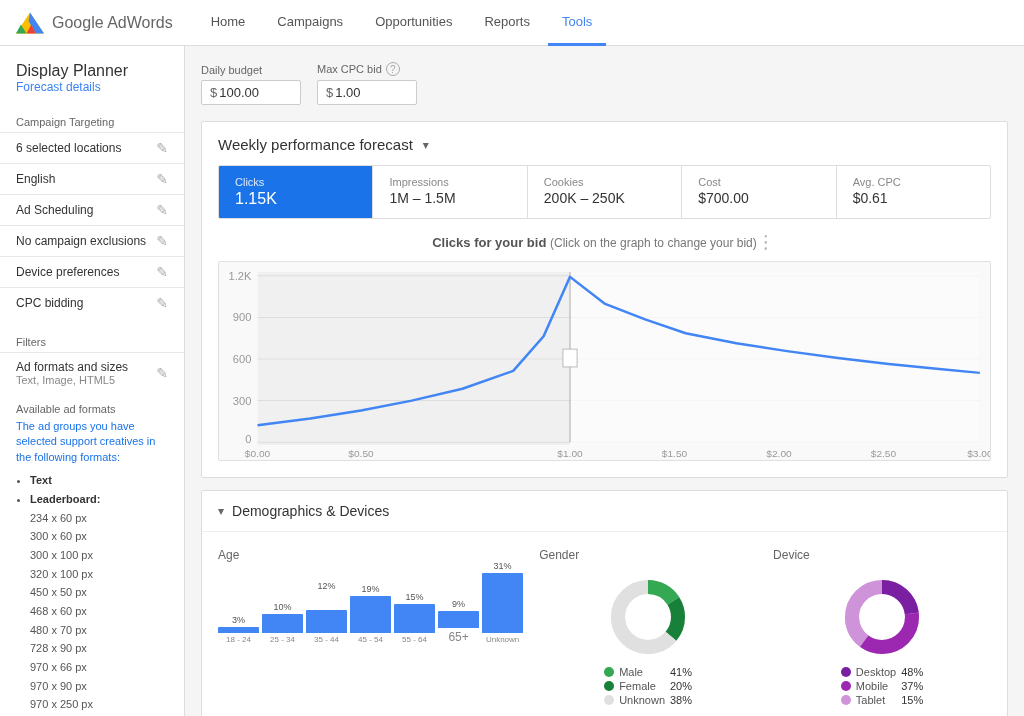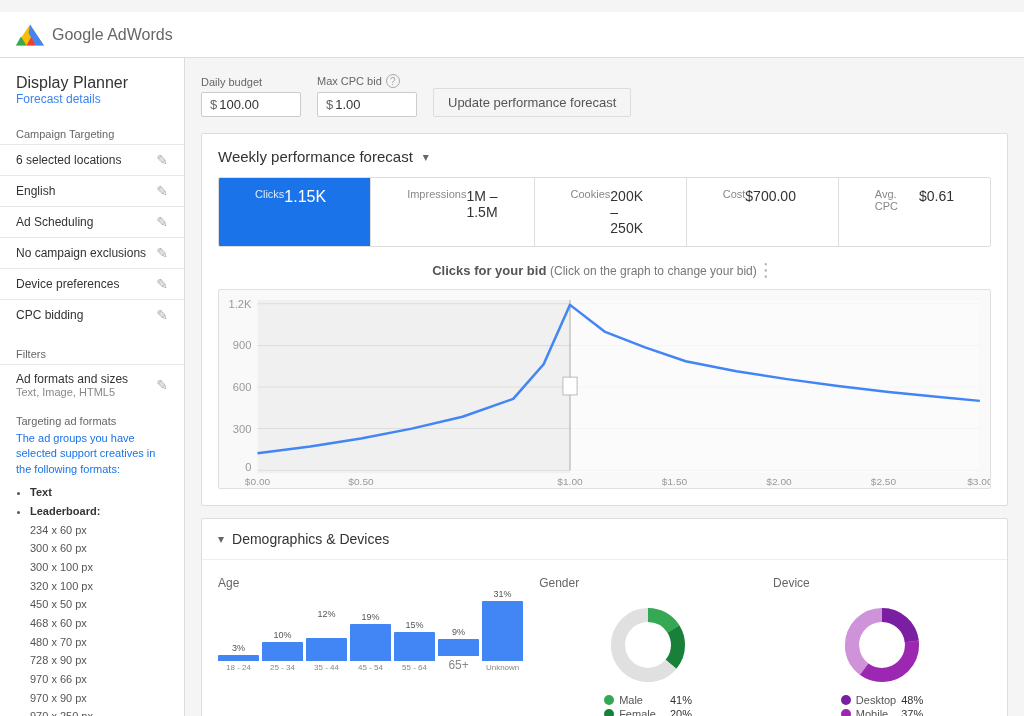--- a/index.html
+++ b/index.html
@@ -6,21 +6,20 @@
     body { background: #f5f5f5; font-size: 13px; color: #333; }
 
     
     .top-nav {
       background: #fff;
       border-bottom: 1px solid #ddd;
       display: flex;
       align-items: center;
       padding: 0 16px;
       height: 46px;
-      margin-top: 12px;
     }
     .logo-area {
       display: flex;
       align-items: center;
       margin-right: 24px;
     }
     .logo-triangle {
       width: 28px;
       height: 28px;
       margin-right: 8px;
@@ -229,22 +228,22 @@
     .metrics-row {
       display: flex;
       align-items: stretch;
       margin: 12px 16px;
       border: 1px solid #ddd;
       border-radius: 2px;
       overflow: hidden;
     }
     .metric-item {
       display: flex;
-      flex-direction: row;
-      padding: 10px 36px;
+      flex-direction: column;
+      padding: 10px 16px;
       border-right: 1px solid #ddd;
       flex: 1;
       cursor: pointer;
     }
     .metric-item:last-child { border-right: none; }
     .metric-item.active {
       background: #1a73e8;
       color: #fff;
     }
     .metric-label {
@@ -377,20 +376,27 @@
 <nav class="top-nav">
   <div class="logo-area">
     <svg class="logo-triangle" viewBox="0 0 40 40">
       <polygon points="0,35 20,5 40,35" fill="#fbbc04"></polygon>
       <polygon points="0,35 15,35 7,22" fill="#34a853"></polygon>
       <polygon points="20,5 40,35 28,35 18,17" fill="#4285f4"></polygon>
       <polygon points="28,35 15,35 22,22" fill="#ea4335"></polygon>
     </svg>
     <span class="logo-text">Google AdWords</span>
   </div>
+  <div class="nav-links">
+    <a class="nav-link">Home</a>
+    <a class="nav-link">Campaigns</a>
+    <a class="nav-link">Opportunities</a>
+    <a class="nav-link">Reports</a>
+    <a class="nav-link active">Tools</a>
+  </div>
 </nav>
 
 <div class="main-layout">
 
   <aside class="sidebar">
     <div class="sidebar-header">
       <div class="sidebar-title">Display Planner</div>
       <div class="sidebar-subtitle">Forecast details</div>
     </div>
     <div class="sidebar-section-label">Campaign Targeting</div>
@@ -422,21 +428,21 @@
     <div class="sidebar-section-label filters-section">Filters</div>
     <div class="sidebar-item">
       <div>
         <div>Ad formats and sizes</div>
         <div class="sidebar-item-sub">Text, Image, HTML5</div>
       </div>
       <span class="edit-icon">✎</span>
     </div>
 
     <div class="available-formats">
-      <div class="available-formats-title">Targeting ad formats</div>
+      <div class="available-formats-title">Available ad formats</div>
       <div class="available-formats-desc">The ad groups you have selected support creatives in the following formats:</div>
       <ul class="format-list">
         <li><strong>Text</strong></li>
         <li><strong>Leaderboard:</strong><br>
           234 x 60 px<br>300 x 60 px<br>300 x 100 px<br>320 x 100 px<br>450 x 50 px<br>468 x 60 px<br>480 x 70 px<br>728 x 90 px<br>970 x 66 px<br>970 x 90 px<br>970 x 250 px
         </li>
         <li><br>
           300 x 50 px<br>320 x 50 px<br>320 x 480 px
         </li>
 
@@ -457,21 +463,20 @@
       <div class="budget-field">
         <div class="cpc-label-row">
           <span>Max CPC bid</span>
           <span class="help-icon">?</span>
         </div>
         <div class="budget-input-wrap">
           <span>$</span>
           <input type="text" value="1.00" style="">
         </div>
       </div>
-      <button class="update-btn">Update performance forecast</button>
     </div>
 
     <div class="forecast-card">
       <div class="forecast-header">
         <span class="forecast-title">Weekly performance forecast</span>
         <span class="dropdown-arrow">▾</span>
       </div>
 
       <div class="metrics-row">
         <div class="metric-item active">

